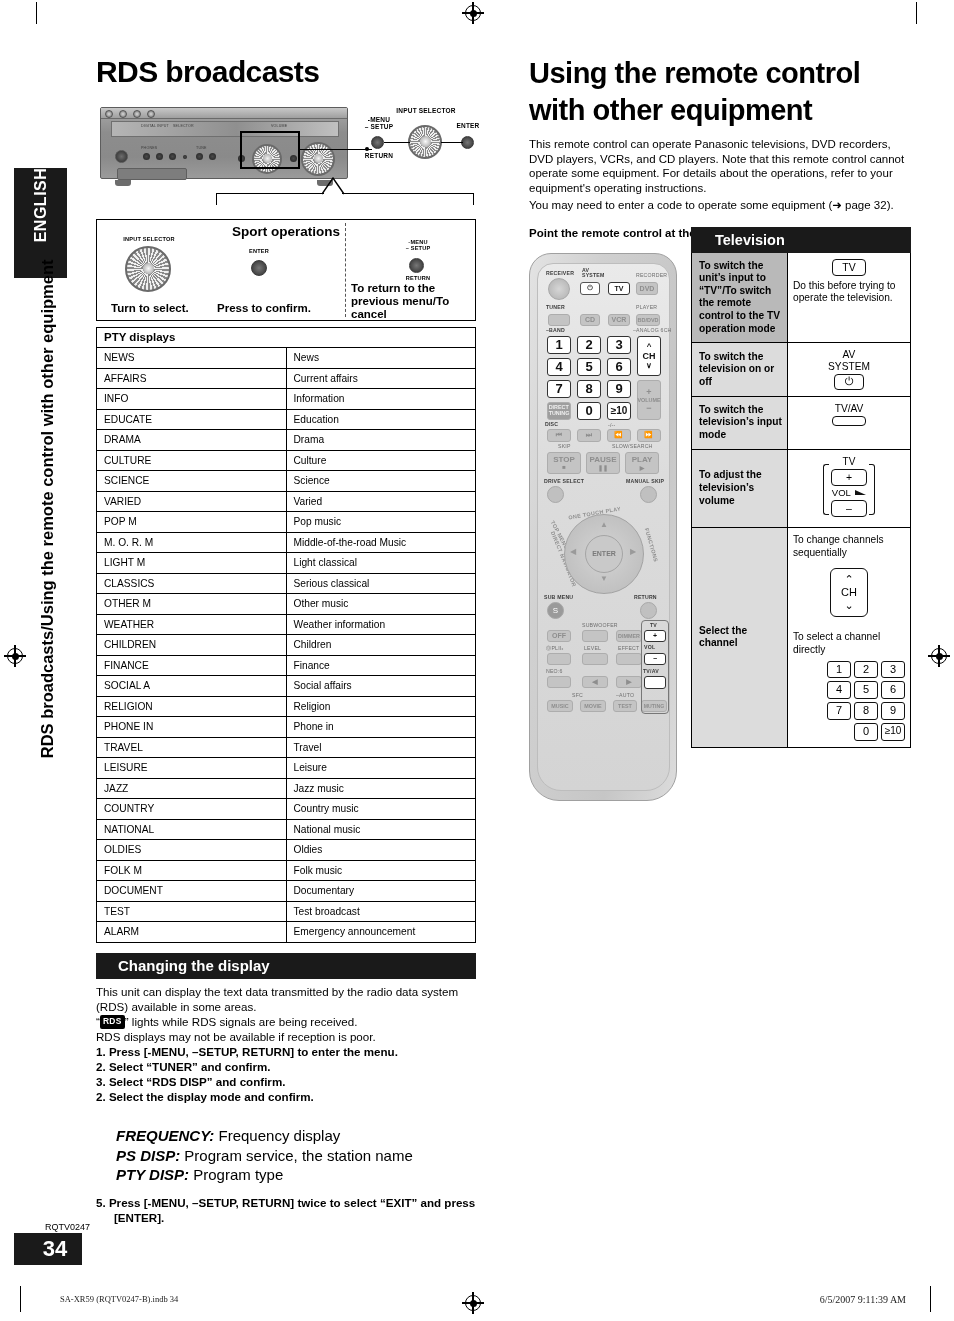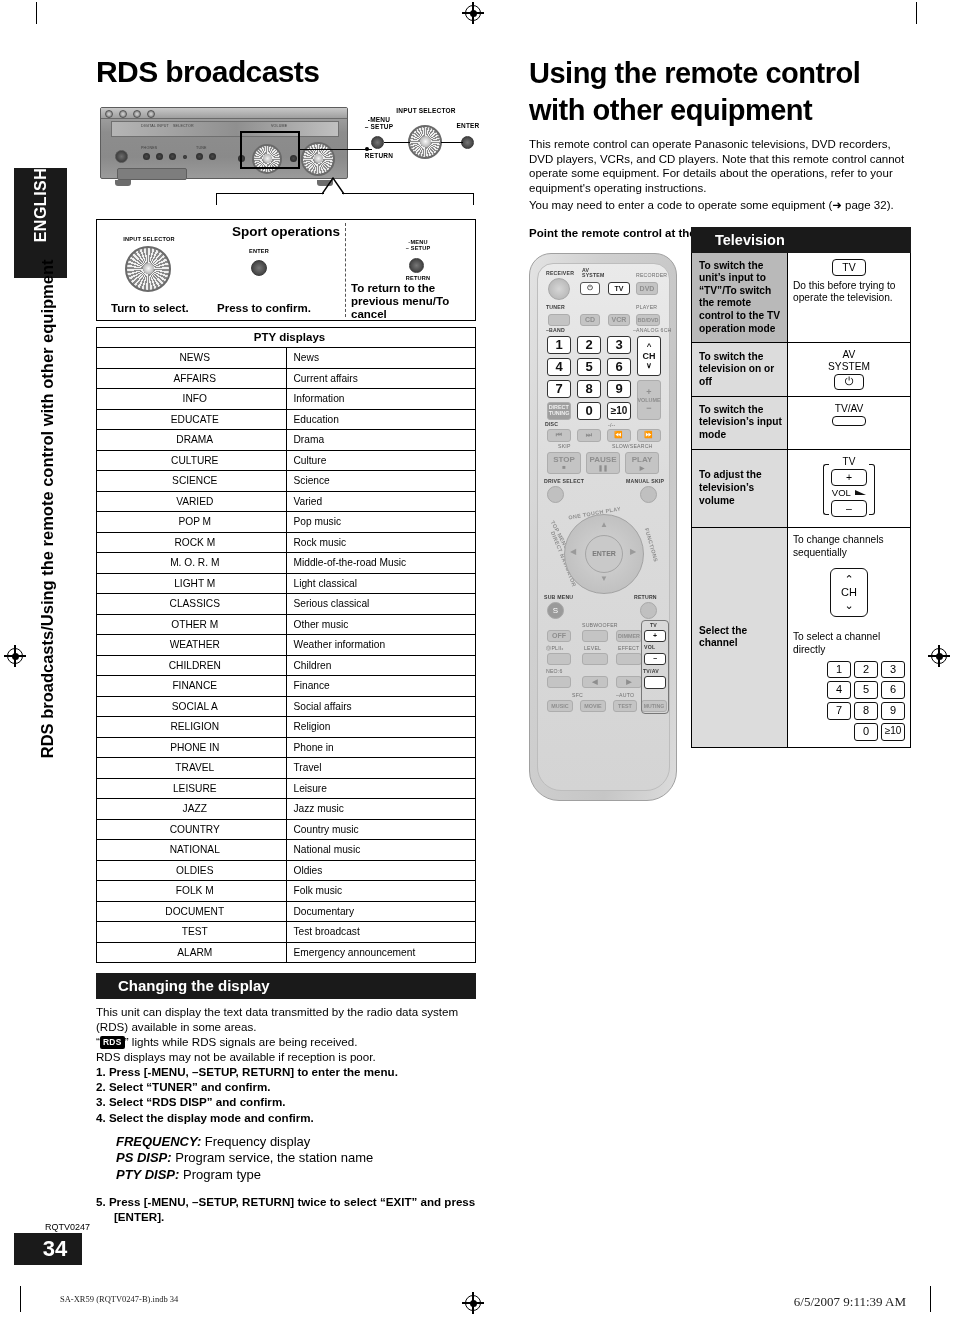--- a/index.html
+++ b/index.html
@@ -42,21 +42,21 @@
 
   
   .rqt-code { position:absolute; left:45px; top:1222px; font-size:9px; color:#000; }
   .pagenum-box {
     position:absolute; left:14px; top:1233px; width:68px; height:32px;
     background:#1a1a1a; color:#fff; font-size:22px; font-weight:bold;
     display:flex; align-items:center; justify-content:center; padding-left:14px;
   }
   .footer-left { position:absolute; left:60px; top:1294px; font-size:8.5px;
                  font-family:"Liberation Serif", serif; color:#222; }
-  .footer-right { position:absolute; right:48px; top:1294px; font-size:13px;
+  .footer-right { position:absolute; right:48px; top:1294px; font-size:10px;
                   font-family:"Liberation Serif", serif; color:#222; }
 
   
   .col-left  { position:absolute; left:96px; top:55px; width:380px; }
   .col-right { position:absolute; left:512px; top:55px; width:382px;margin-left:17px; }
 
   h1.title {
     font-size:30px; font-weight:bold; margin:0 0 10px 0;
     letter-spacing:-0.6px; line-height:1.12;
   }
@@ -122,33 +122,33 @@
               border-left:1.5px dashed #555; }
   .bo-caption { position:absolute; font-size:11.5px; font-weight:bold; }
   .bo-small { position:absolute; font-size:5.6px; font-weight:bold; letter-spacing:.2px;
               text-align:center; line-height:1.15; }
 
   
   table.pty { border-collapse:collapse; width:380px; margin-top:6px;
               table-layout:fixed; }
   table.pty td { border:1px solid #000; font-size:10.2px; padding:3px 0 3px 7px;
                  height:20.5px; line-height:1.1; }
-  table.pty td.c1 { width:137px;text-align:center; }
+  table.pty td.c1 { width:137px; }
   table.pty td.hdr { font-weight:bold; font-size:11.5px; }
 
   
   .blackbar { background:#1a1a1a; color:#fff; font-size:15px; font-weight:bold;
               padding:4px 0 5px 22px; margin-top:10px; }
   .bodytext { font-size:11.6px; line-height:1.30; margin-top:5px; }
   .rds-badge { display:inline-block; background:#000; color:#fff;
                font-size:8.4px; font-weight:bold; padding:1px 3px 1.5px 3px;
                border-radius:2px; letter-spacing:.4px; vertical-align:1.5px; }
   ol.steps { margin:0; padding:0; list-style:none; font-size:11.6px; line-height:1.30; }
   ol.steps li { font-weight:bold; padding-left:18px; text-indent:-18px; }
-  .modelist { margin:9px 0 0 20px; font-size:13px; line-height:1.30; }
+  .modelist { margin:22px 0 0 20px; font-size:15px; line-height:1.30; }
   .modelist i { font-weight:bold; font-style:italic; }
   .step5 { margin-top:10px; font-size:11.6px; line-height:1.30; font-weight:bold;
            padding-left:18px; text-indent:-18px; }
 
   
   .intro { font-size:11.5px; line-height:1.27; margin-top:2px; }
   .point-note { font-size:11.5px; font-weight:bold; line-height:1.25; margin-top:14px; }
 
   .rc-area { position:relative; margin-top:12px; height:605px; }
 
@@ -348,24 +348,20 @@
         </tr>
         <tr>
           <td class="c1">VARIED</td>
           <td>Varied</td>
         </tr>
         <tr>
           <td class="c1">POP M</td>
           <td>Pop music</td>
         </tr>
         <tr>
-          <td class="c1">ROCK M</td>
-          <td>Rock music</td>
-        </tr>
-        <tr>
           <td class="c1">M. O. R.  M</td>
           <td>Middle-of-the-road Music</td>
         </tr>
         <tr>
           <td class="c1">LIGHT M</td>
           <td>Light classical</td>
         </tr>
         <tr>
           <td class="c1">CLASSICS</td>
           <td>Serious classical</td>
@@ -444,21 +440,21 @@
   <div class="blackbar">Changing the display</div>
   <div class="bodytext">
     <span>This unit can display the text data transmitted by the radio data system (RDS) available in some areas.</span><br>
     <span>“</span><span class="rds-badge">RDS</span><span>” lights while RDS signals are being received.</span><br>
     <span>RDS displays may not be available if reception is poor.</span>
   </div>
   <ol class="steps" id="steps-list">
       <li>1.  Press [-MENU, –SETUP, RETURN] to enter the menu.</li>
       <li>2.  Select “TUNER” and confirm.</li>
       <li>3.  Select “RDS DISP” and confirm.</li>
-      <li>4.  Select the display mode and confirm.</li>
+      <li>2.  Select the display mode and confirm.</li>
     </ol>
   <div class="modelist" id="mode-list">
       <div><i>FREQUENCY:</i> Frequency display</div>
       <div><i>PS DISP:</i> Program service, the station name</div>
       <div><i>PTY DISP:</i> Program type</div>
     </div>
   <div class="step5">5.  Press [-MENU, –SETUP, RETURN] twice to select “EXIT” and press [ENTER].</div>
 </div>
 
 <div class="col-right">

